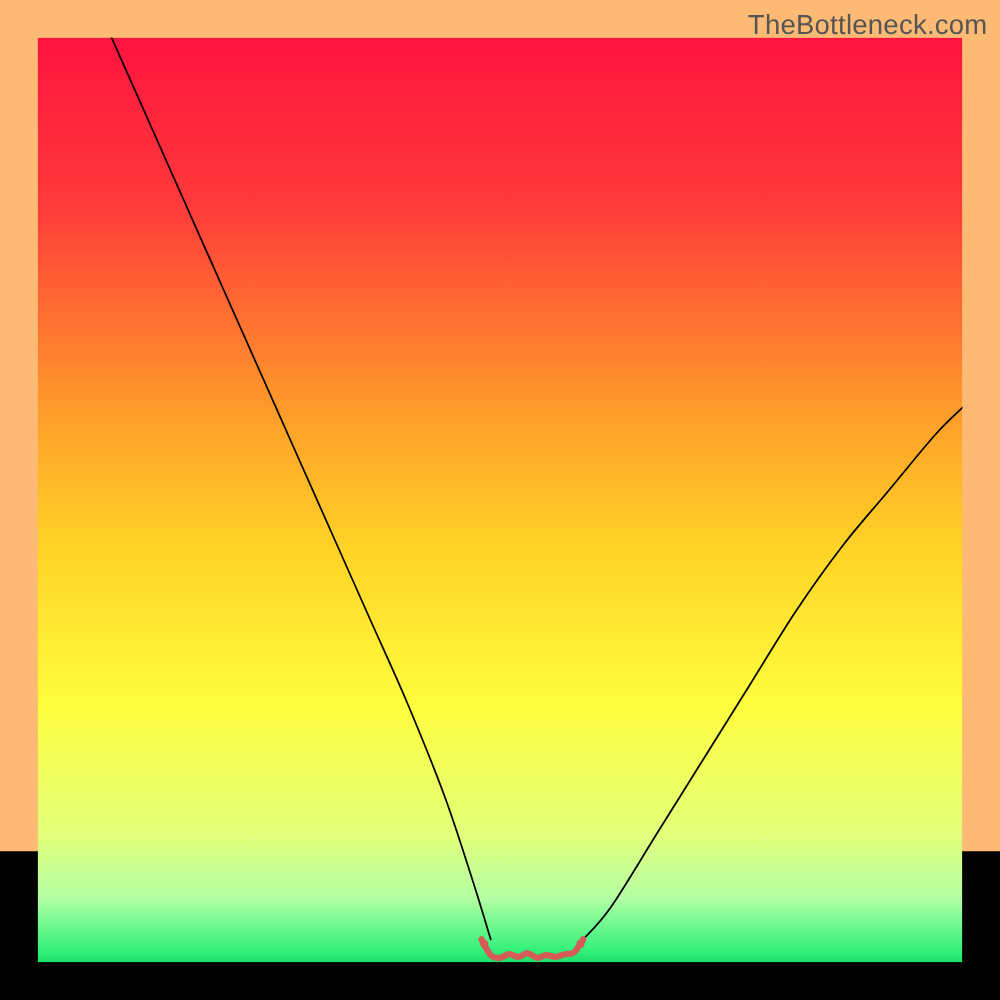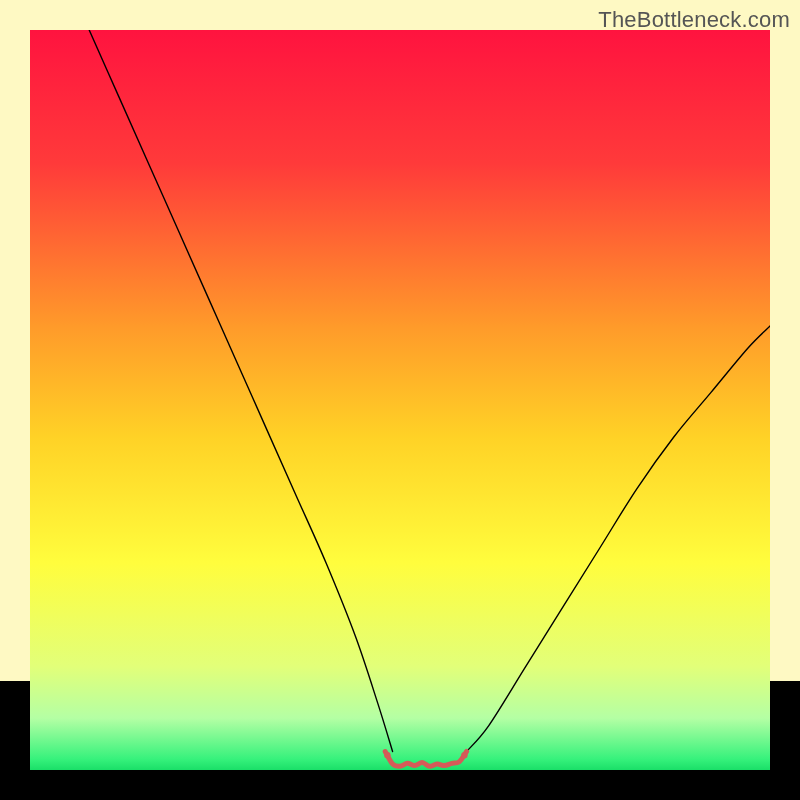--- a/index.html
+++ b/index.html
@@ -7,21 +7,21 @@
   padding: 0;
   width: 800px;
   height: 800px;
   background: #000;
   overflow: hidden;
 }
 .chart-frame {
   position: relative;
   width: 800px;
   height: 681px;
-  background: #fef9c3;
+  background: #fdba74;
 }
 .plot-area {
   position: absolute;
   left: 30px;
   top: 30px;
   width: 740px;
   height: 740px;
   overflow: hidden;
 }
 .bg-gradient {

